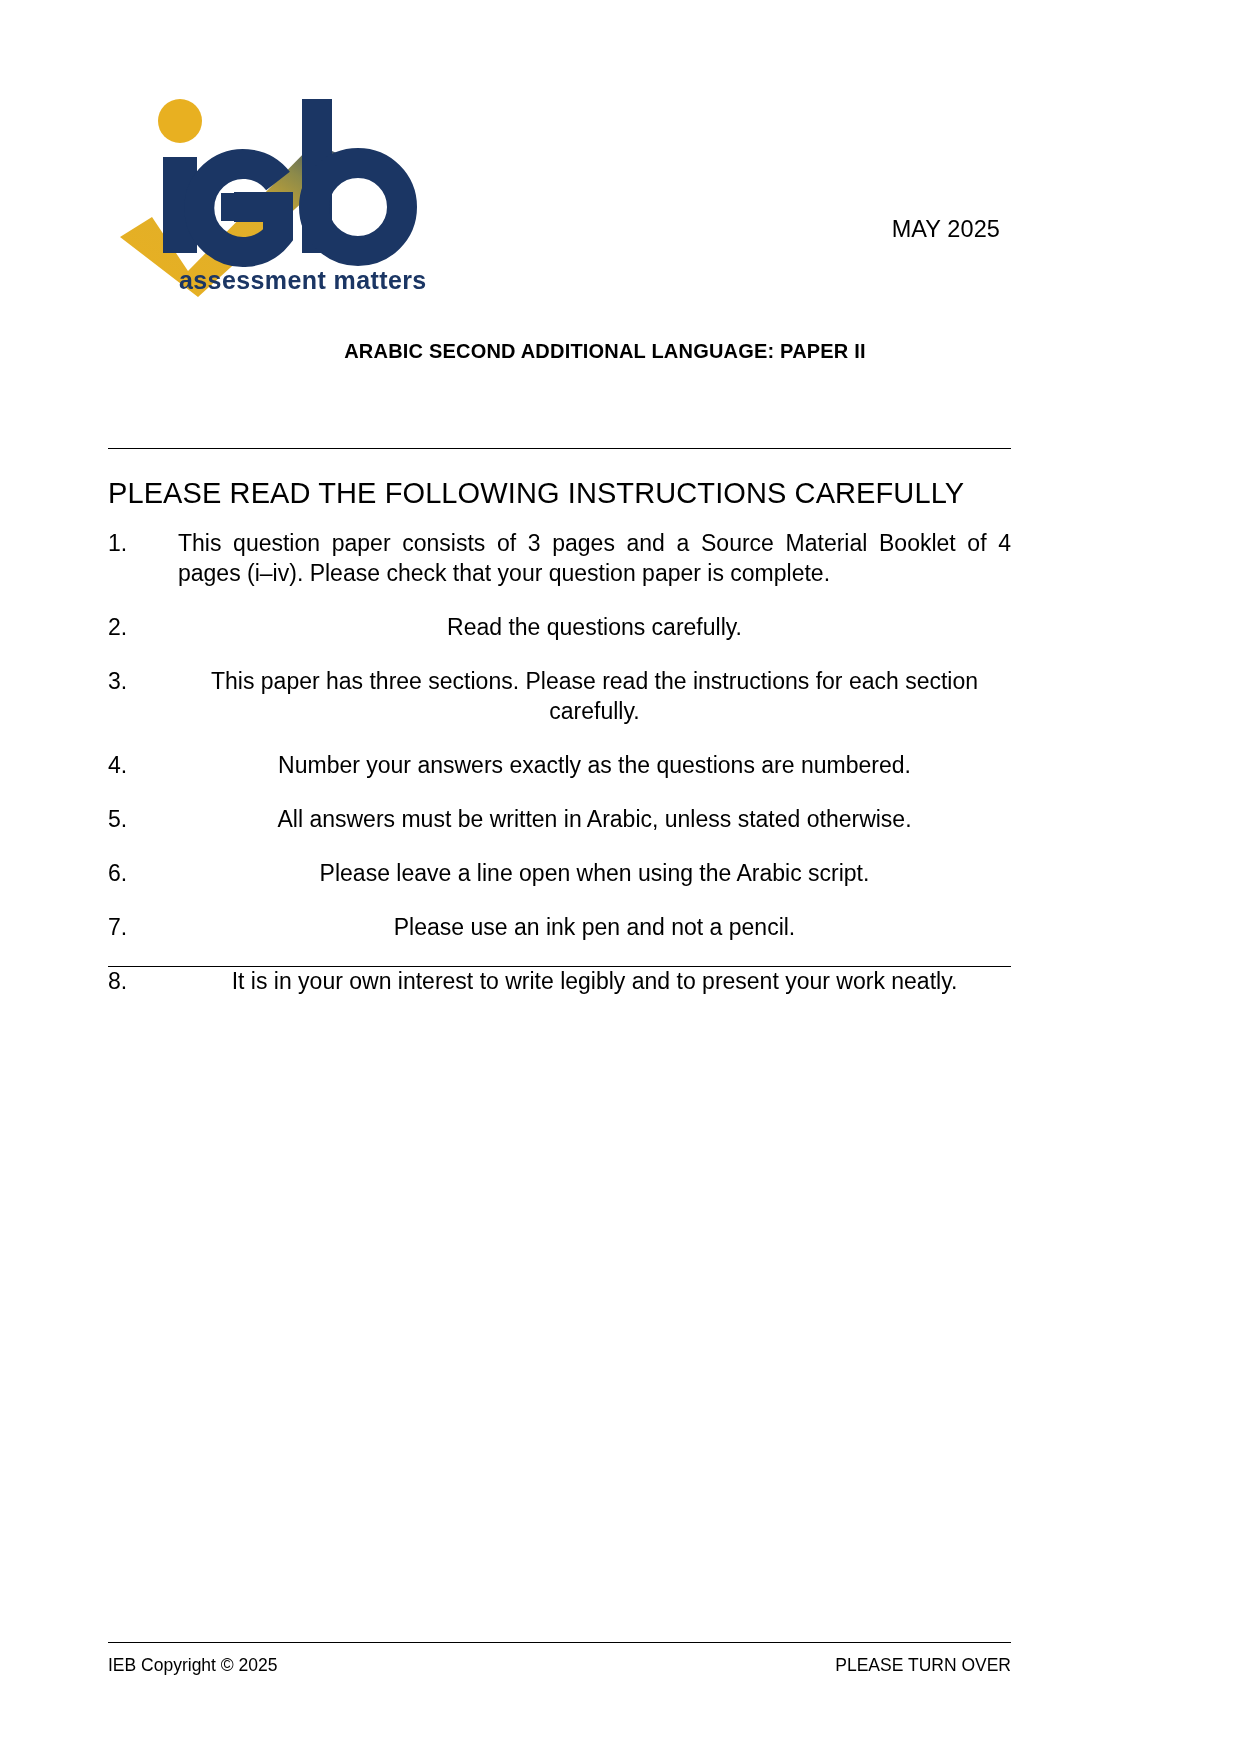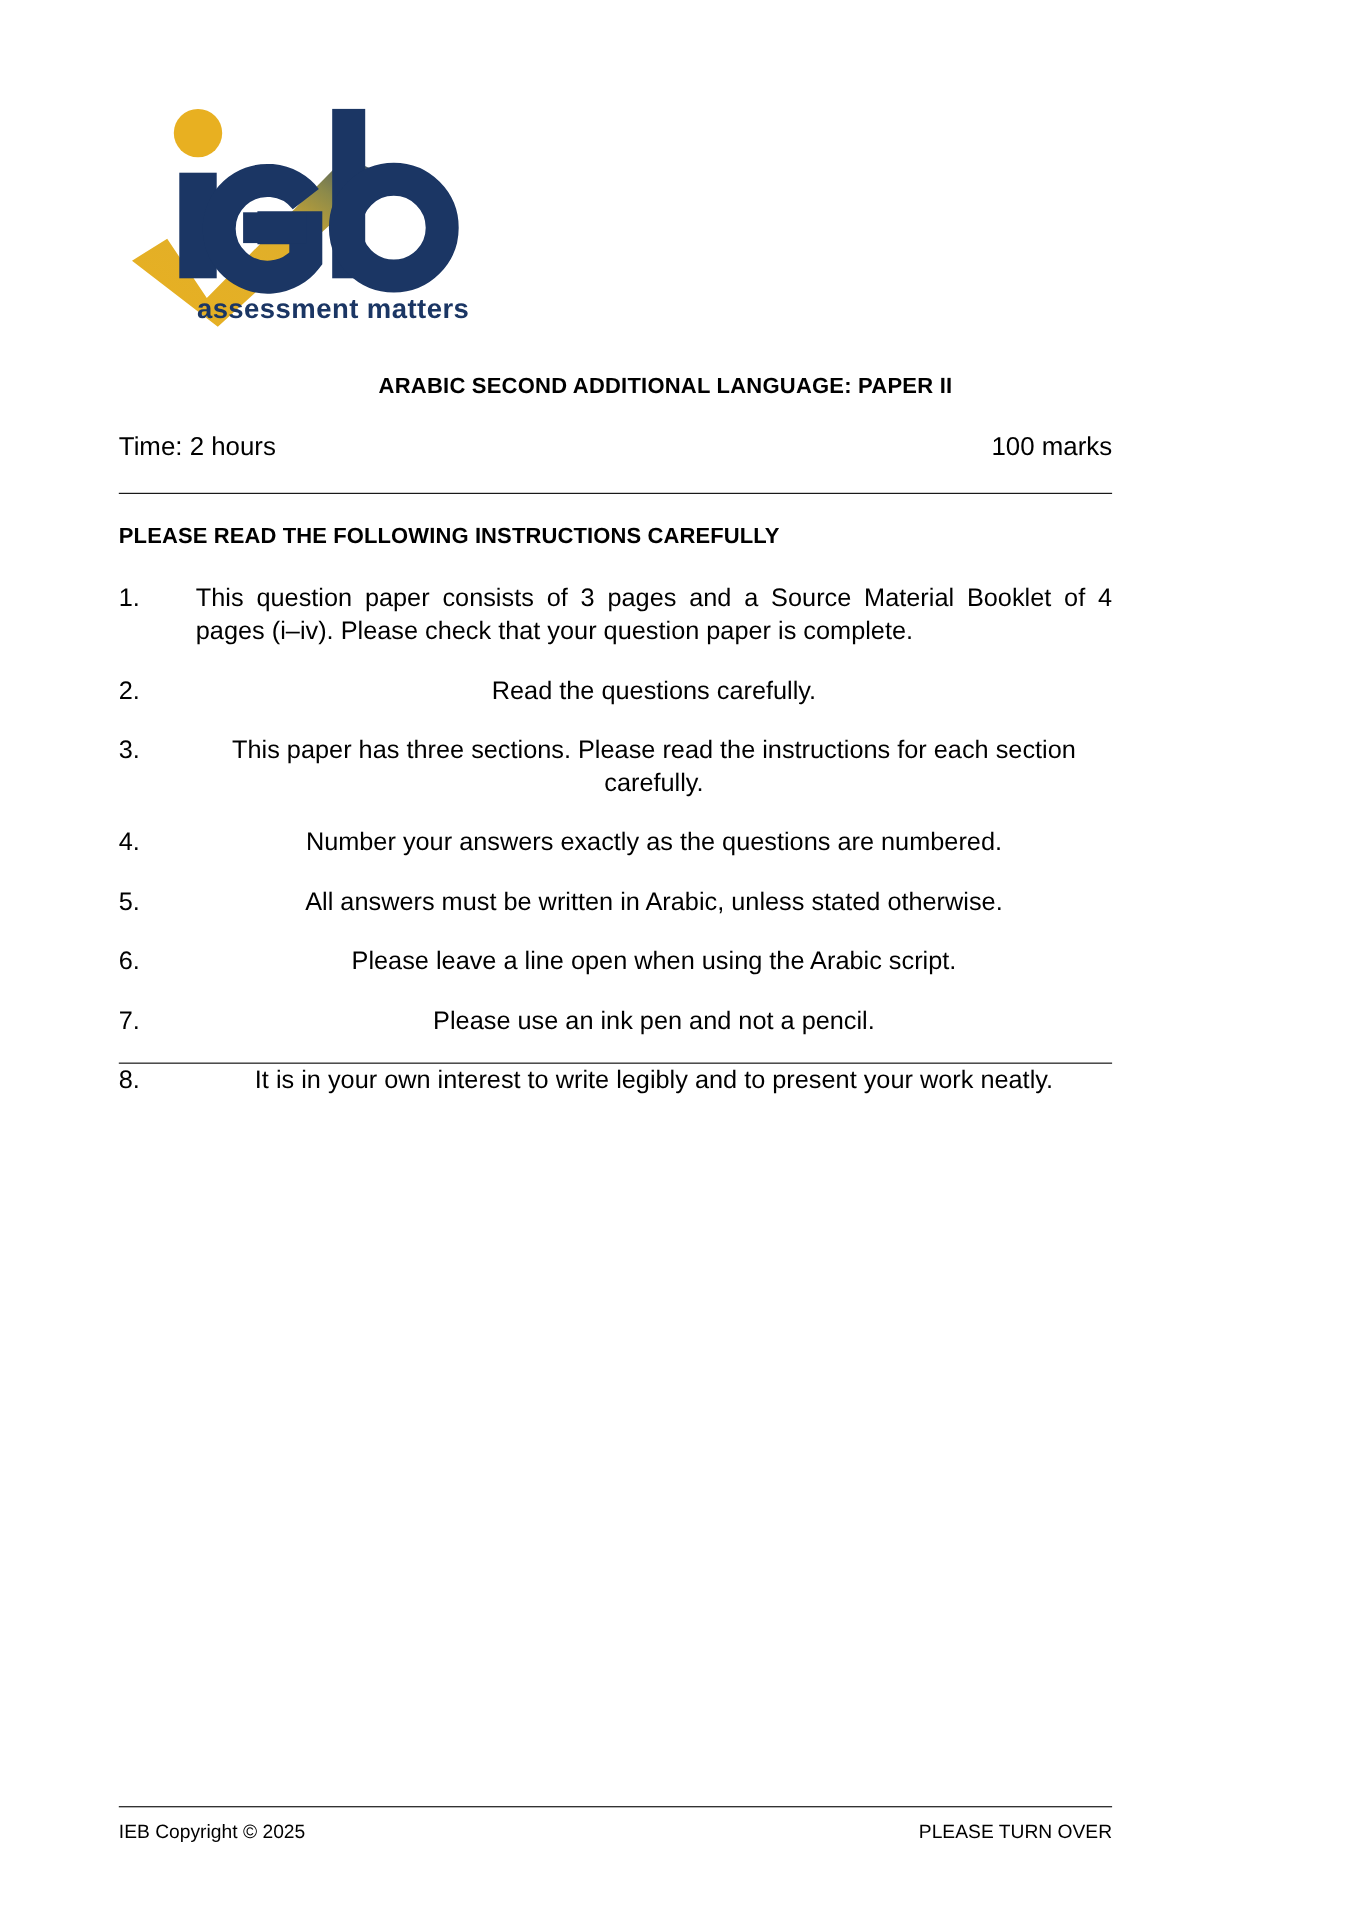--- a/index.html
+++ b/index.html
@@ -86,22 +86,22 @@
   }
   .rule-top    { top: 448px; }
   .rule-bottom { top: 966px; }
   .rule-footer { top: 1642px; border-top: 1px solid #000000; }
 
   
   .instructions-heading {
     position: absolute;
     left: 108px;
     top: 477px;
-    font-size: 20px;
-    font-weight: bold;
+    font-size: 29px;
+    font-weight: normal;
     letter-spacing: 0.1px;
   }
   .instructions-list {
     position: absolute;
     left: 108px;
     top: 528px;
     width: 903px;
   }
   .instr-item {
     display: flex;
@@ -161,29 +161,26 @@
         <rect x="103" y="108" width="58" height="28" fill="#1B3664"></rect>
 
         <rect x="184" y="14" width="30" height="154" fill="#1B3664"></rect>
         <circle cx="240" cy="122" r="44" fill="none" stroke="#1B3664" stroke-width="30"></circle>
 
         <text x="61" y="204" font-family="Liberation Sans, sans-serif" font-size="25" font-weight="bold" fill="#1B3664" letter-spacing="0.4">assessment matters</text>
       </svg>
     </div>
 
     <div class="header-text">
+      <div>MAY 2025</div>
     </div>
   </div>
 
   <div class="doc-title">ARABIC SECOND ADDITIONAL LANGUAGE: PAPER II</div>
 
-  <div class="time-marks">
-    <span>Time: 2 hours</span>
-    <span>100 marks</span>
-  </div>
 
   <div class="rule rule-top"></div>
 
   <div class="instructions-heading">PLEASE READ THE FOLLOWING INSTRUCTIONS CAREFULLY</div>
 
   <div class="instructions-list">
 
     <div class="instr-item">
       <span class="instr-num">1.</span>
       <span class="instr-text">This question paper consists of 3 pages and a Source Material Booklet of 4 pages (i–iv). Please check that your question paper is complete.</span>

